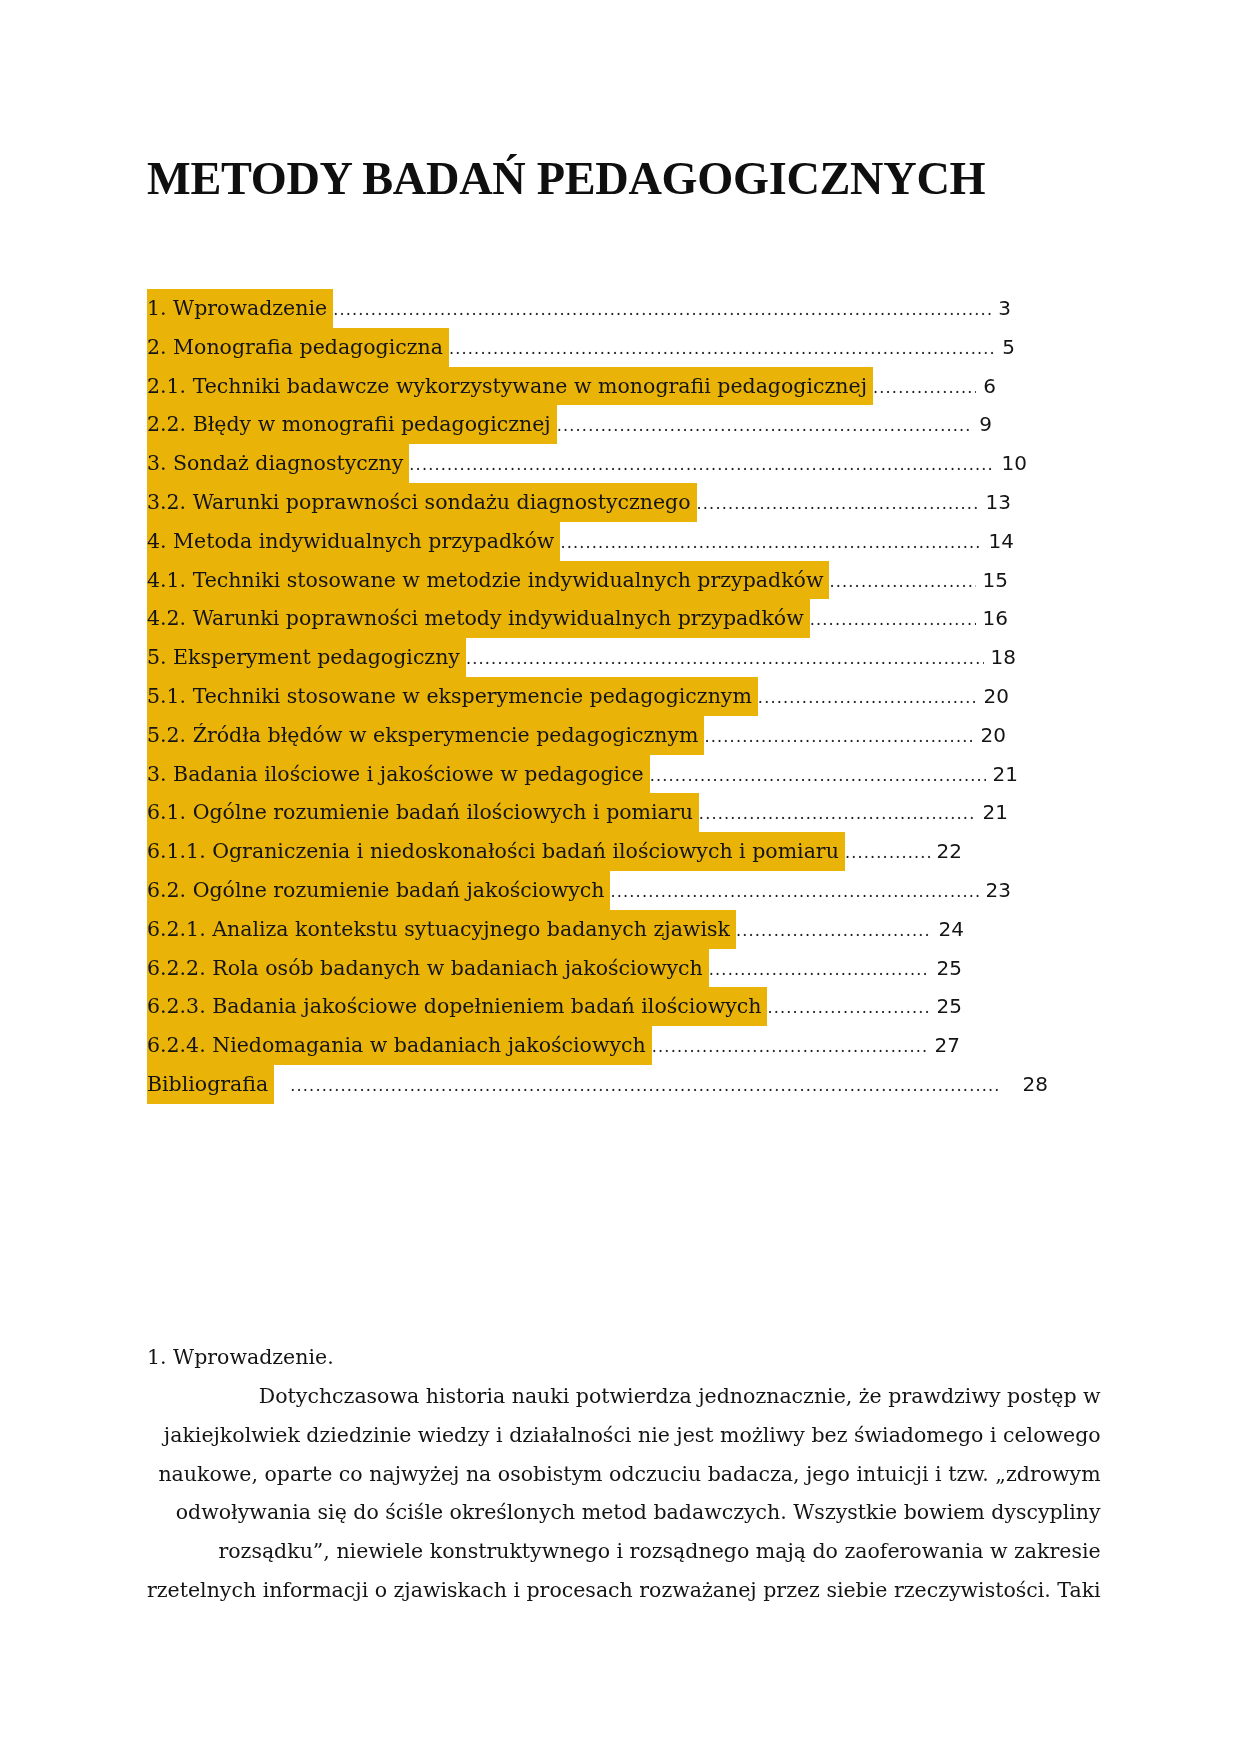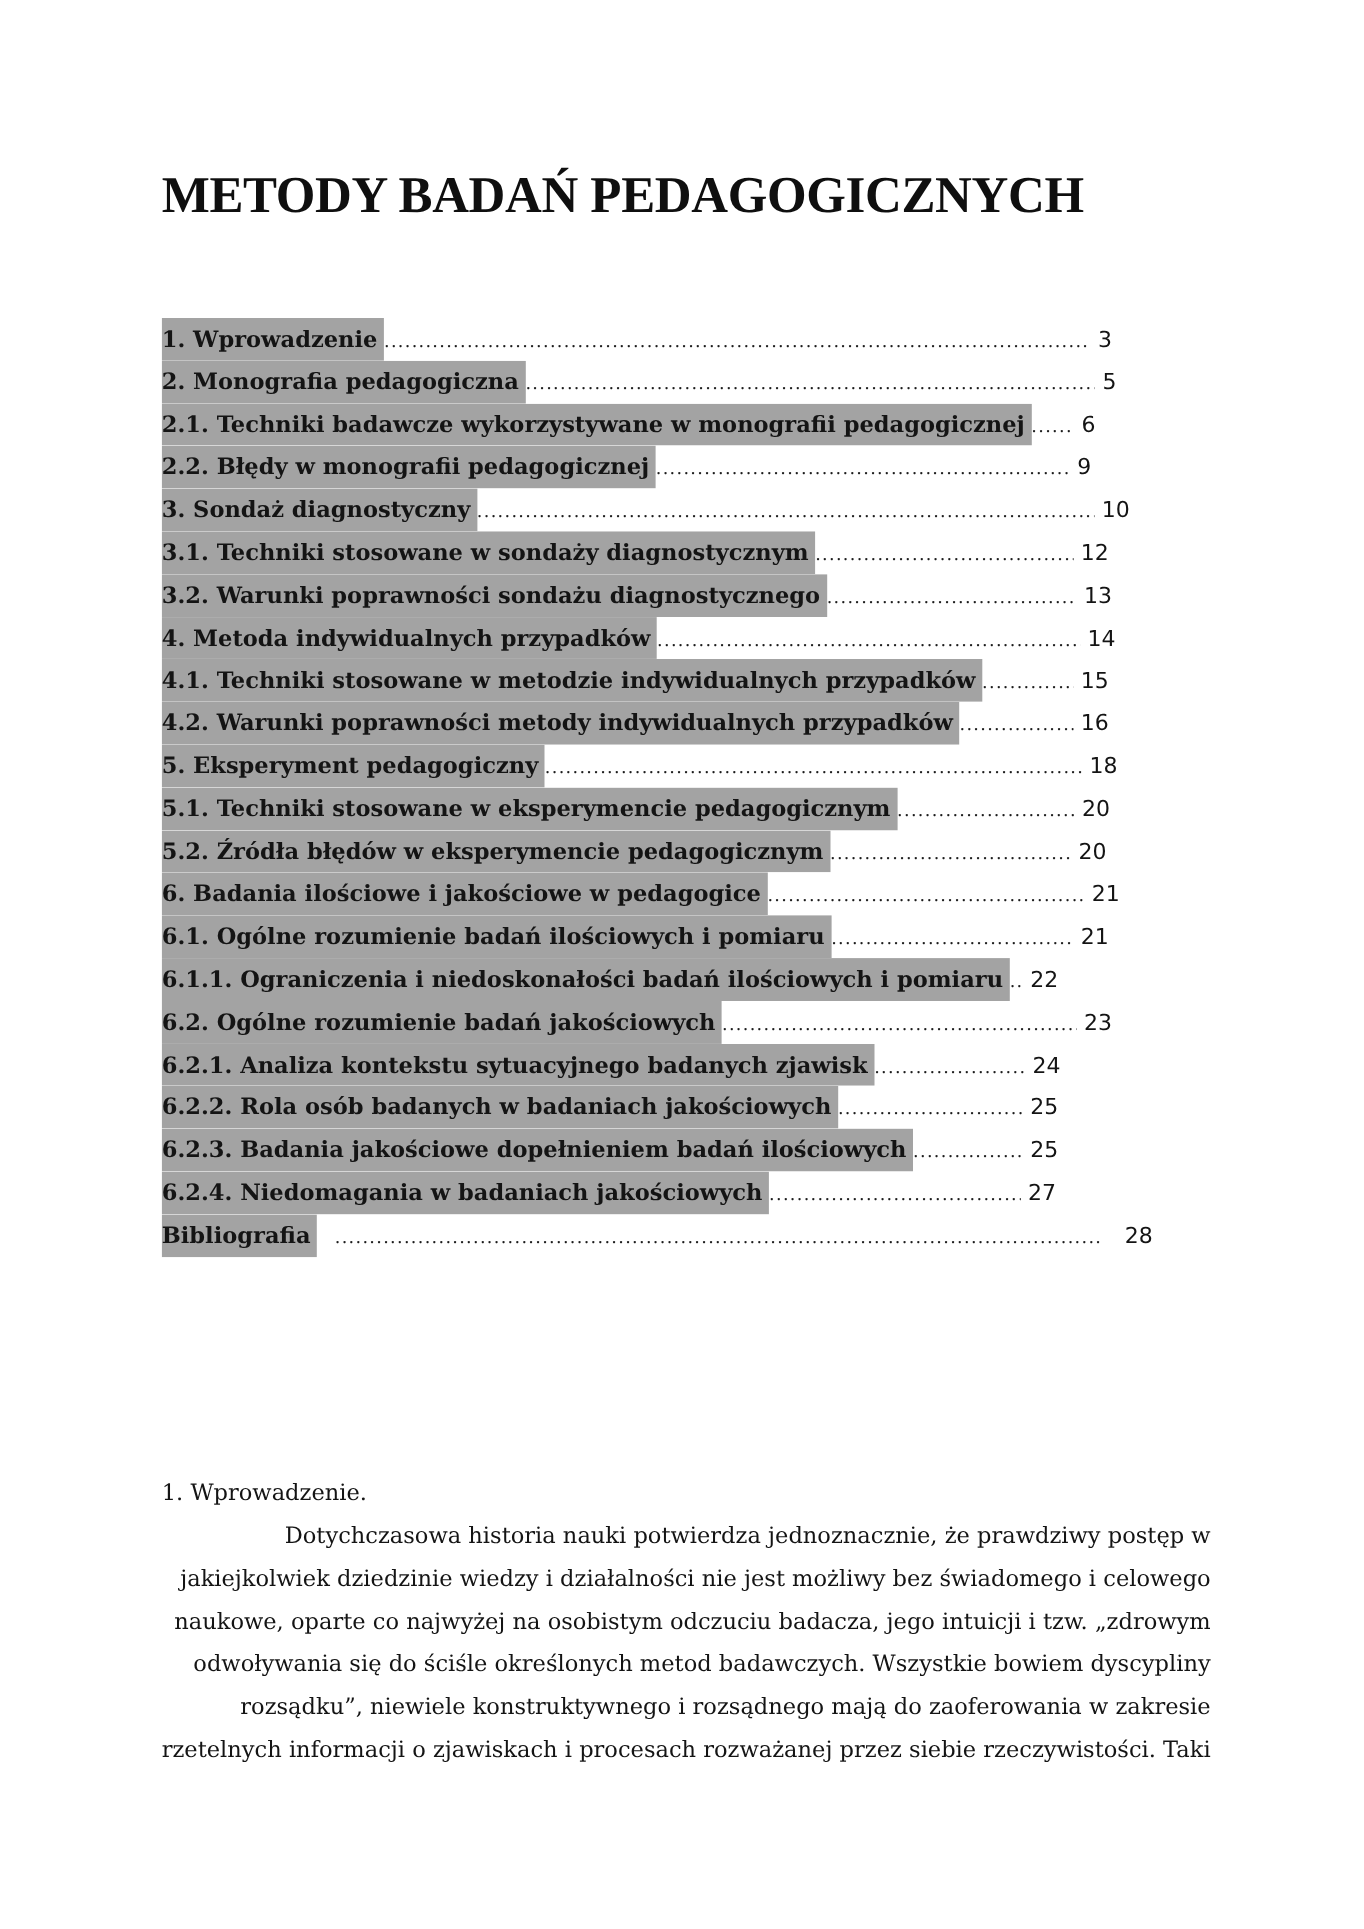--- a/index.html
+++ b/index.html
@@ -51,22 +51,21 @@
       display: flex;
       align-items: baseline;
       white-space: nowrap;
       font-size: 20.5px;
       line-height: 38.8px;
       overflow: hidden;
     }
     .toc-label {
       flex: 0 0 auto;
       padding-right: 6px;
-      background: #a3a3a3;
-      font-weight: bold;
+      background: #eab308;
     }
     .toc-leader {
       flex: 1 1 auto;
       overflow: hidden;
       letter-spacing: 1.2px;
       color: #1a1a1a;
       font-size: 16px;
     }
     .toc-leader::before {
       content: "........................................................................................................................................................................................................................................................";
@@ -128,25 +127,20 @@
     <li class="toc-entry" style="width: 845px;">
         <span class="toc-label">2.2. Błędy w monografii pedagogicznej</span>
         <span class="toc-leader"></span>
         <span class="toc-page">9</span>
       </li>
     <li class="toc-entry" style="width: 880px;">
         <span class="toc-label">3. Sondaż diagnostyczny</span>
         <span class="toc-leader"></span>
         <span class="toc-page">10</span>
       </li>
-    <li class="toc-entry" style="width: 861px;">
-        <span class="toc-label">3.1. Techniki stosowane w sondaży diagnostycznym</span>
-        <span class="toc-leader"></span>
-        <span class="toc-page">12</span>
-      </li>
     <li class="toc-entry" style="width: 864px;">
         <span class="toc-label">3.2. Warunki poprawności sondażu diagnostycznego</span>
         <span class="toc-leader"></span>
         <span class="toc-page">13</span>
       </li>
     <li class="toc-entry" style="width: 867px;">
         <span class="toc-label">4. Metoda indywidualnych przypadków</span>
         <span class="toc-leader"></span>
         <span class="toc-page">14</span>
       </li>
@@ -169,21 +163,21 @@
         <span class="toc-label">5.1. Techniki stosowane w eksperymencie pedagogicznym</span>
         <span class="toc-leader"></span>
         <span class="toc-page">20</span>
       </li>
     <li class="toc-entry" style="width: 859px;">
         <span class="toc-label">5.2. Źródła błędów w eksperymencie pedagogicznym</span>
         <span class="toc-leader"></span>
         <span class="toc-page">20</span>
       </li>
     <li class="toc-entry" style="width: 871px;">
-        <span class="toc-label">6. Badania ilościowe i jakościowe w pedagogice</span>
+        <span class="toc-label">3. Badania ilościowe i jakościowe w pedagogice</span>
         <span class="toc-leader"></span>
         <span class="toc-page">21</span>
       </li>
     <li class="toc-entry" style="width: 861px;">
         <span class="toc-label">6.1. Ogólne rozumienie badań ilościowych i pomiaru</span>
         <span class="toc-leader"></span>
         <span class="toc-page">21</span>
       </li>
     <li class="toc-entry" style="width: 815px;">
         <span class="toc-label">6.1.1. Ograniczenia i niedoskonałości badań ilościowych i pomiaru</span>

